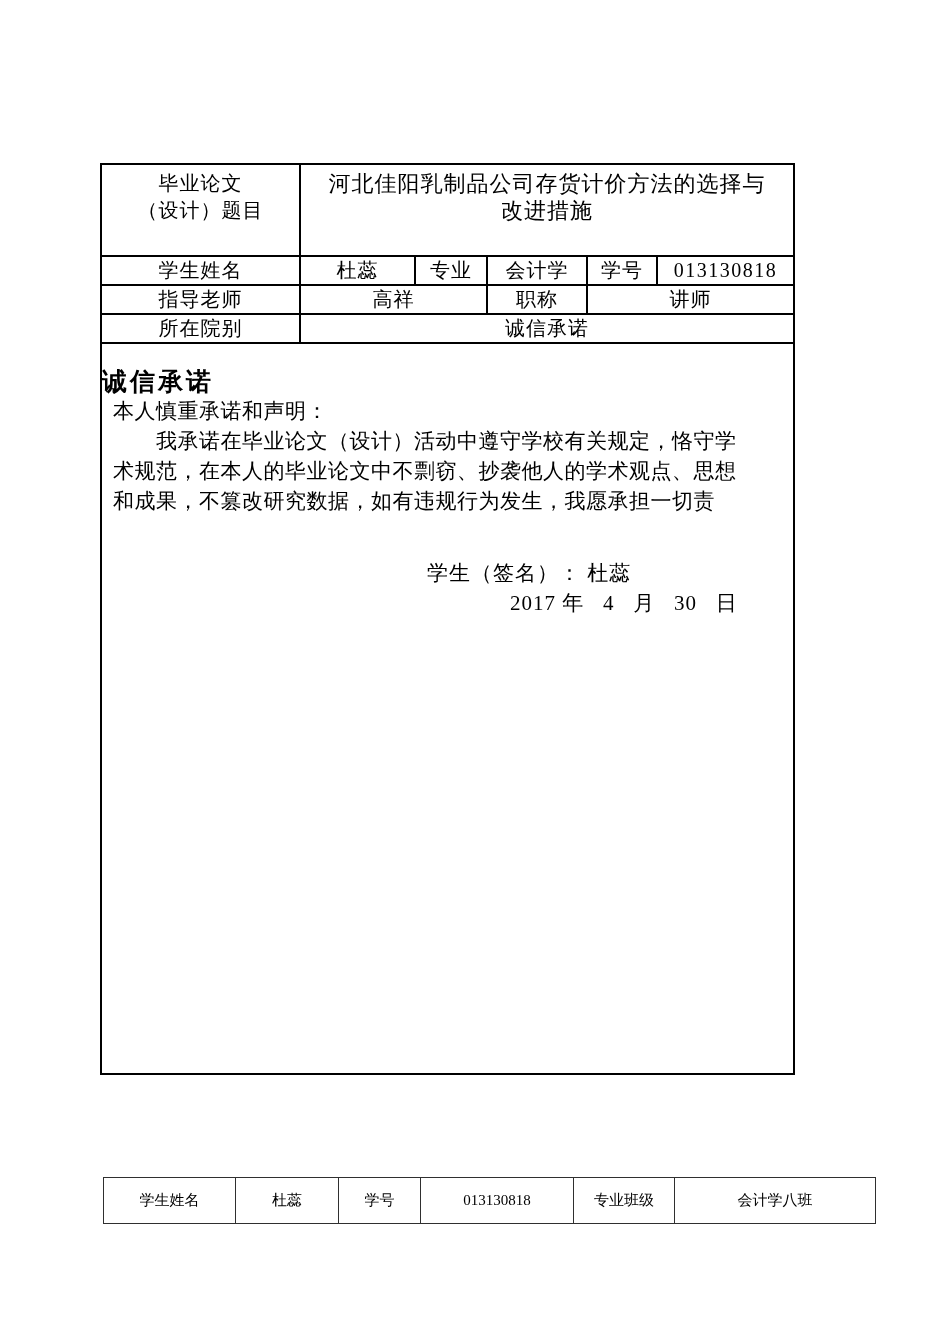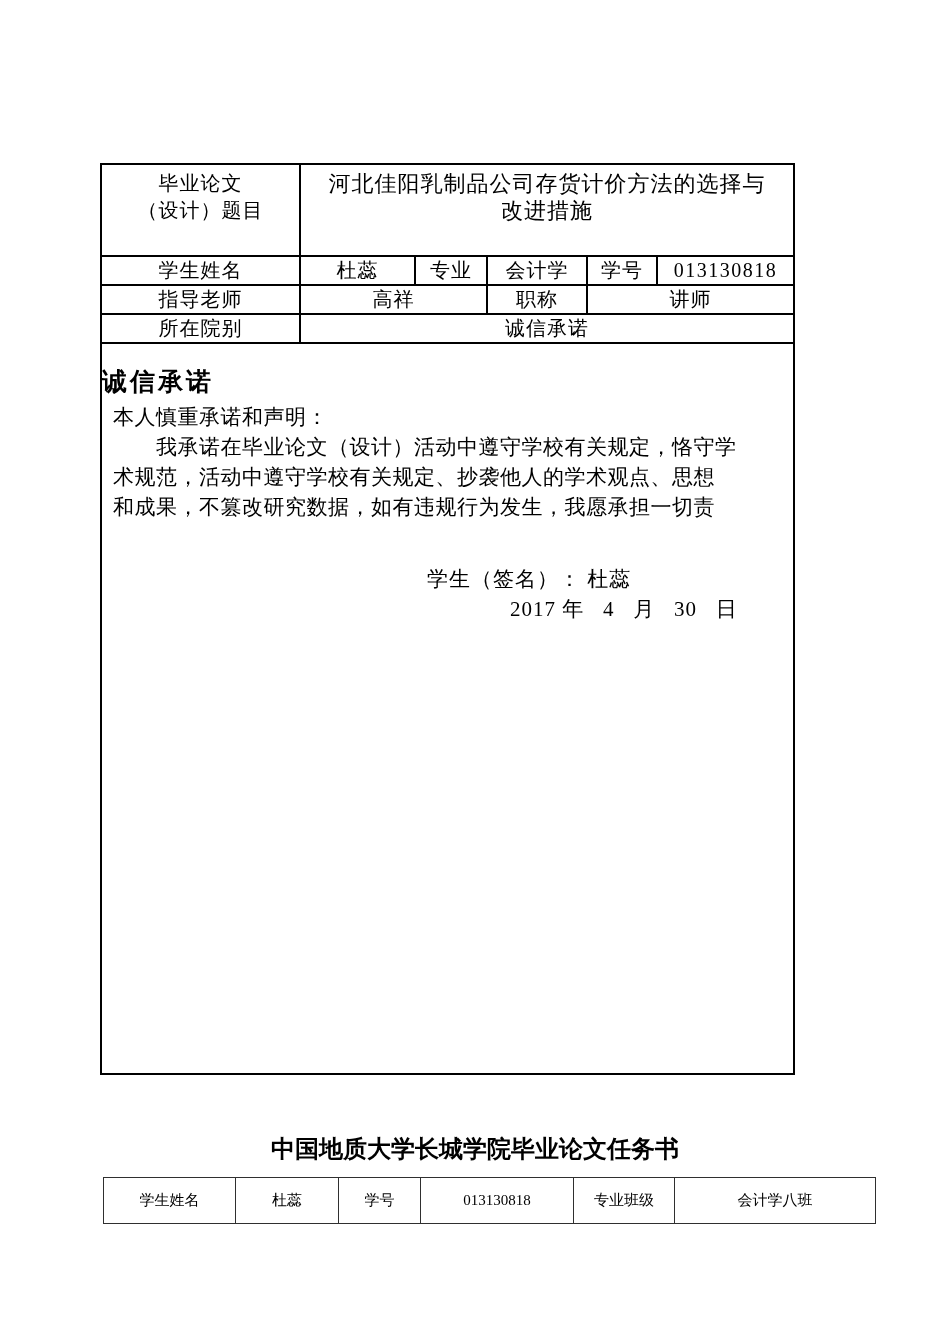--- a/index.html
+++ b/index.html
@@ -49,21 +49,21 @@
 
   
   .pledge-heading{
     margin-top:24px;
     text-align:left;
     font-size:25px;
     font-weight:bold;
     letter-spacing:3px;
     line-height:28px;
   }
-  .pledge-body{margin-top:6px;}
+  .pledge-body{}
   .pline{
     font-size:21px;
     line-height:30px;
     letter-spacing:0.5px;
     padding:0 11px;
     white-space:pre;
   }
   .sig-line{
     margin-top:42px;
     padding-left:325px;
@@ -153,30 +153,29 @@
           <td colspan="5" class="no-r">诚信承诺</td>
         </tr>
       </tbody>
     </table>
 
     <div class="pledge-heading">诚信承诺</div>
 
     <div class="pledge-body">
       <div class="pline">本人慎重承诺和声明：</div>
       <div class="pline">　　我承诺在毕业论文（设计）活动中遵守学校有关规定，恪守学</div>
-      <div class="pline">术规范，活动中遵守学校有关规定、抄袭他人的学术观点、思想</div>
+      <div class="pline">术规范，在本人的毕业论文中不剽窃、抄袭他人的学术观点、思想</div>
       <div class="pline">和成果，不篡改研究数据，如有违规行为发生，我愿承担一切责</div>
     </div>
 
     <div class="sig-line">学生（签名）： 杜蕊</div>
     <div class="date-line">2017 年   4   月   30   日</div>
 
   </div>
 
-  <div class="task-title">中国地质大学长城学院毕业论文任务书</div>
 
   <table class="task-table">
     <colgroup>
       <col style="width:132px">
         <col style="width:103px">
         <col style="width:82px">
       <col style="width:153px">
         <col style="width:101px">
         <col style="width:201px">
     </colgroup>

